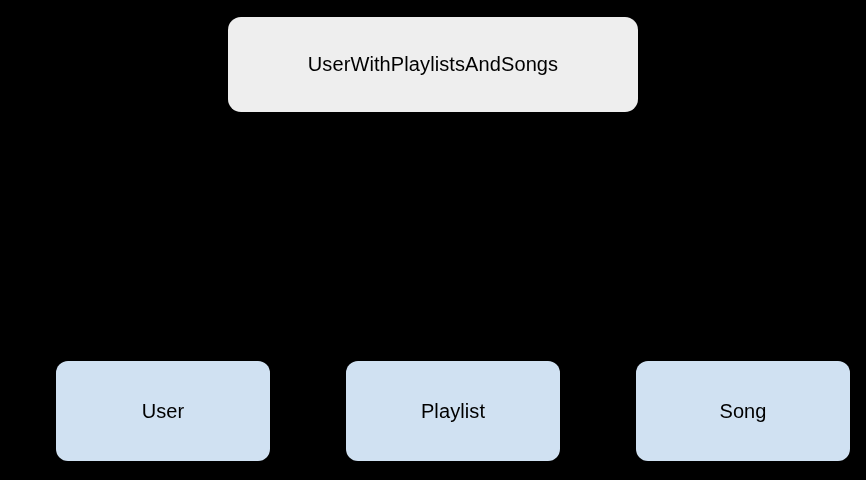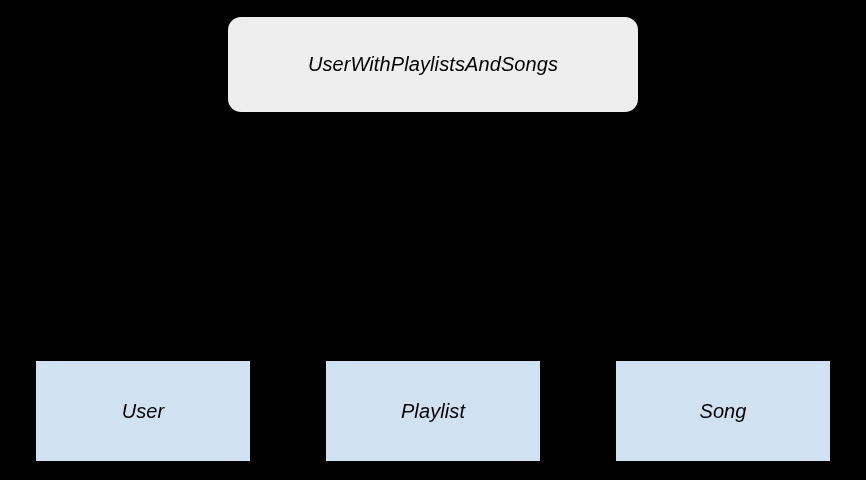--- a/index.html
+++ b/index.html
@@ -14,21 +14,20 @@
     overflow: hidden;
     font-family: "Liberation Sans", sans-serif;
     -webkit-font-smoothing: antialiased;
   }
 
   #diagram-canvas {
     position: relative;
     width: 866px;
     height: 480px;
     background: #000000;
-    font-style: italic;
   }
 
   
   #edge-layer {
     position: absolute;
     left: 0;
     top: 0;
     width: 866px;
     height: 480px;
     pointer-events: none;
@@ -52,21 +51,22 @@
 
   
   .node--wrapper {
     background: #eeeeee;
     border-radius: 13px;
   }
 
   
   .node--entity {
     background: #d0e1f2;
-    border-radius: 0;
+    border-radius: 12px;
+    margin-left: 20px;
   }
 
   .node-label {
     display: block;
     pointer-events: none;
   }
 </style>
 </head>
 <body style="background: rgb(0, 0, 0);">
 

